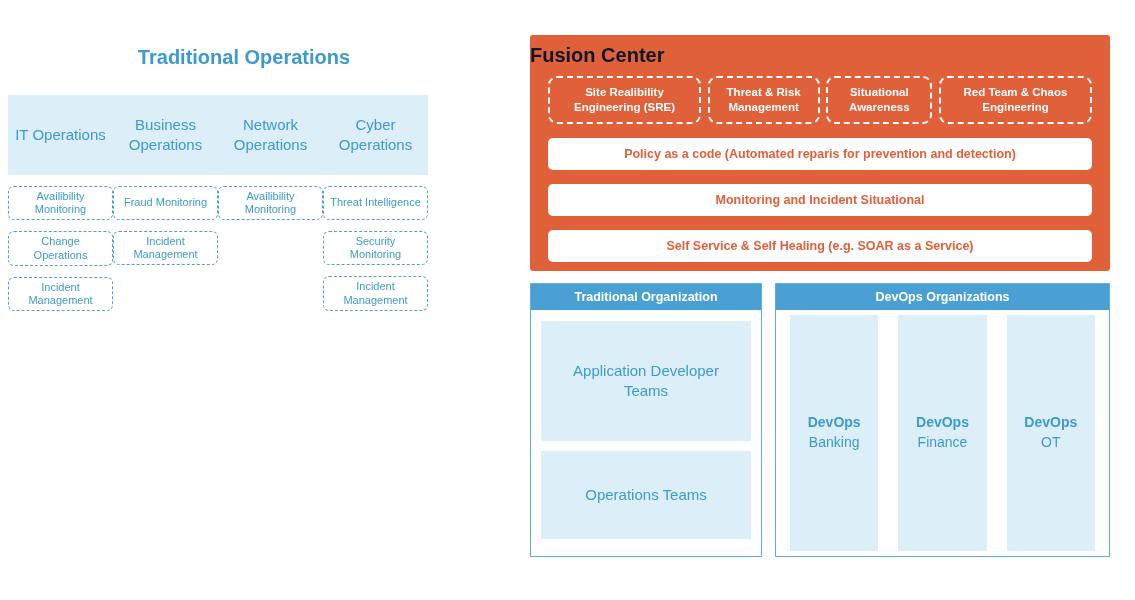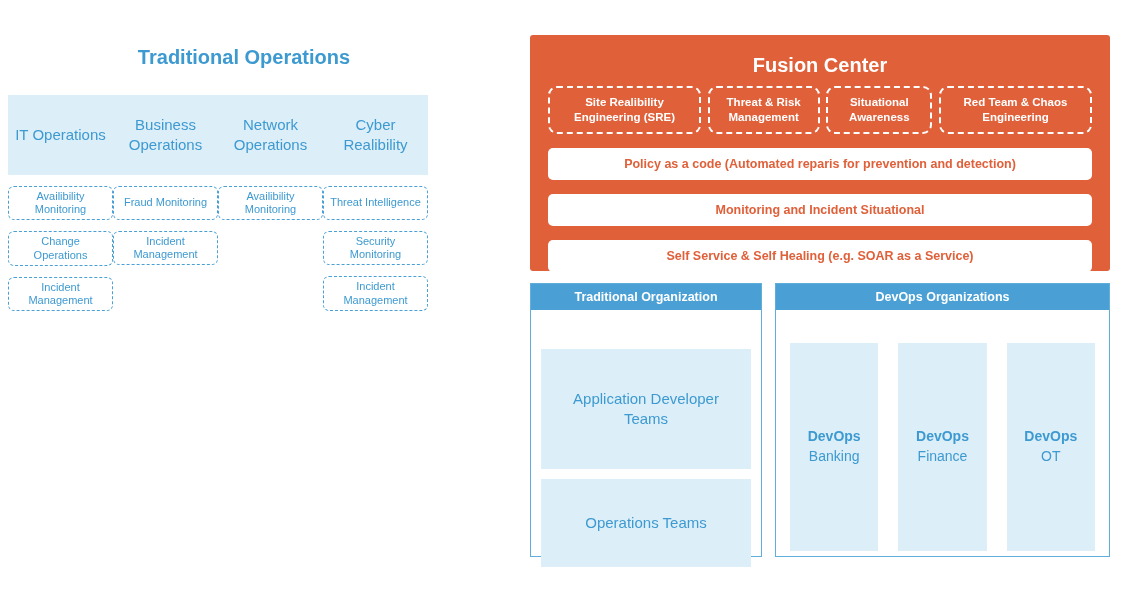--- a/index.html
+++ b/index.html
@@ -42,22 +42,22 @@
   }
   .col .dashed-item:first-of-type { margin-top: 13px; }
 
   
   .fusion {
     position: absolute; left: 530px; top: 35px;
     width: 580px; height: 236px;
     background: #E0603A; border-radius: 3px;
   }
   .fusion-title {
-    margin-top: 19px; text-align: center;
-    font-size: 20px; font-weight: 700; color: #ffffff;
+    margin-top: 9px; text-align: left;
+    font-size: 20px; font-weight: 700; color: #0f172a;
   }
   .cap-row {
     margin: 9px 18px 0 18px;
     display: flex; justify-content: space-between; gap: 2px;
   }
   .cap {
     height: 48px;
     border: 2px dashed #ffffff; border-radius: 9px;
     display: flex; align-items: center; justify-content: center;
     text-align: center;
@@ -75,21 +75,21 @@
     display: flex; align-items: center; justify-content: center;
     text-align: center;
     font-size: 12.5px; font-weight: 700; color: #E0603A;
   }
 
   
   .org-box {
     position: absolute; top: 283px;
     background: #ffffff;
     border: 1px solid #5FAEDB;
-    display: flex; flex-direction: column; gap: 28px;
+    display: flex; flex-direction: column;
   }
   .org-trad { left: 530px; width: 232px; height: 274px; }
   .org-devops { left: 775px; width: 335px; height: 274px; }
   .org-head {
     height: 26px; background: #4AA0D5;
     display: flex; align-items: center; justify-content: center;
     font-size: 12.5px; font-weight: 700; color: #ffffff;
     flex: 0 0 auto;
   }
   .org-trad-body { padding: 11px 10px; display: flex; flex-direction: column; gap: 10px; }
@@ -132,21 +132,21 @@
     <div class="dashed-item">Fraud Monitoring</div>
     <div class="dashed-item">Incident Management</div>
   </div>
 
   <div class="col">
     <div class="col-head">Network Operations</div>
     <div class="dashed-item">Availibility Monitoring</div>
   </div>
 
   <div class="col">
-    <div class="col-head">Cyber Realibility</div>
+    <div class="col-head">Cyber Operations</div>
     <div class="dashed-item">Threat Intelligence</div>
     <div class="dashed-item">Security Monitoring</div>
     <div class="dashed-item">Incident Management</div>
   </div>
 
 </div>
 
 <div class="fusion">
   <div class="fusion-title">Fusion Center</div>
 

